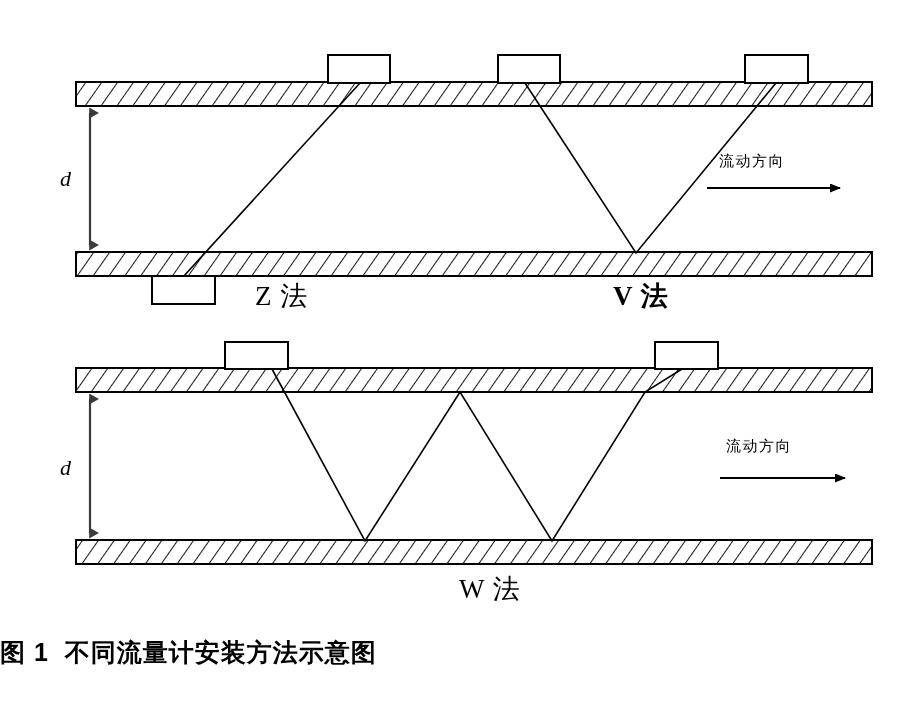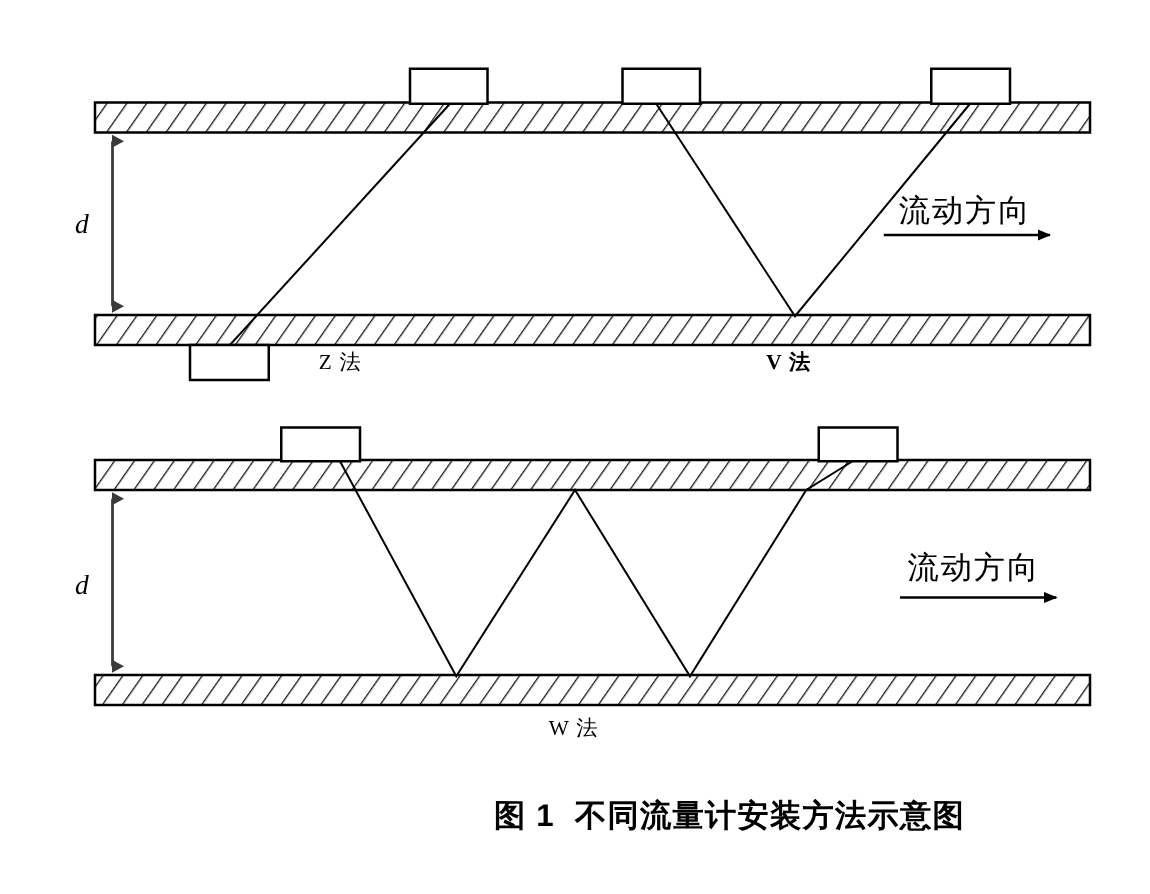--- a/index.html
+++ b/index.html
@@ -29,38 +29,38 @@
     height: 715px;
     display: block;
   }
   .lbl {
     position: absolute;
     white-space: nowrap;
     color: #000;
     font-family: "Liberation Serif", serif;
   }
   .method-label {
-    font-size: 17px;
+    font-size: 27px;
     letter-spacing: 1px;
   }
   .flow-label {
-    font-size: 25px;
+    font-size: 15px;
     letter-spacing: 1.5px;
   }
   .dim-label {
     font-size: 22px;
     font-style: italic;
     font-family: "Liberation Serif", serif;
   }
   .caption {
     position: absolute;
     left: 0;
     top: 636px;
     width: 772px;
-    text-align: right;
+    text-align: left;
     font-size: 25px;
     font-weight: bold;
     color: #000;
     font-family: "Liberation Sans", sans-serif;
     letter-spacing: 1px;
   }
   .caption .cap-num {
     margin-right: 16px;
   }
 </style>
@@ -154,21 +154,21 @@
   </svg>
 
   <div class="lbl dim-label" style="left:60px; top:166px;">d</div>
 
   <div class="lbl dim-label" style="left:60px; top:455px;">d</div>
 
   <div class="lbl method-label" style="left:255px; top:278px;">Z 法</div>
 
   <div class="lbl method-label" style="left:613px; top:278px;font-weight:bold;">V 法</div>
 
-  <div class="lbl method-label" style="left:439px; top:571px;">W 法</div>
+  <div class="lbl method-label" style="left:459px; top:571px;">W 法</div>
 
   <div class="lbl flow-label" style="left:719px; top:152px;">流动方向</div>
 
   <div class="lbl flow-label" style="left:726px; top:437px;">流动方向</div>
 
   <div class="caption">
     <span class="cap-num">图 1</span><span>不同流量计安装方法示意图</span>
   </div>
 
 </div>

